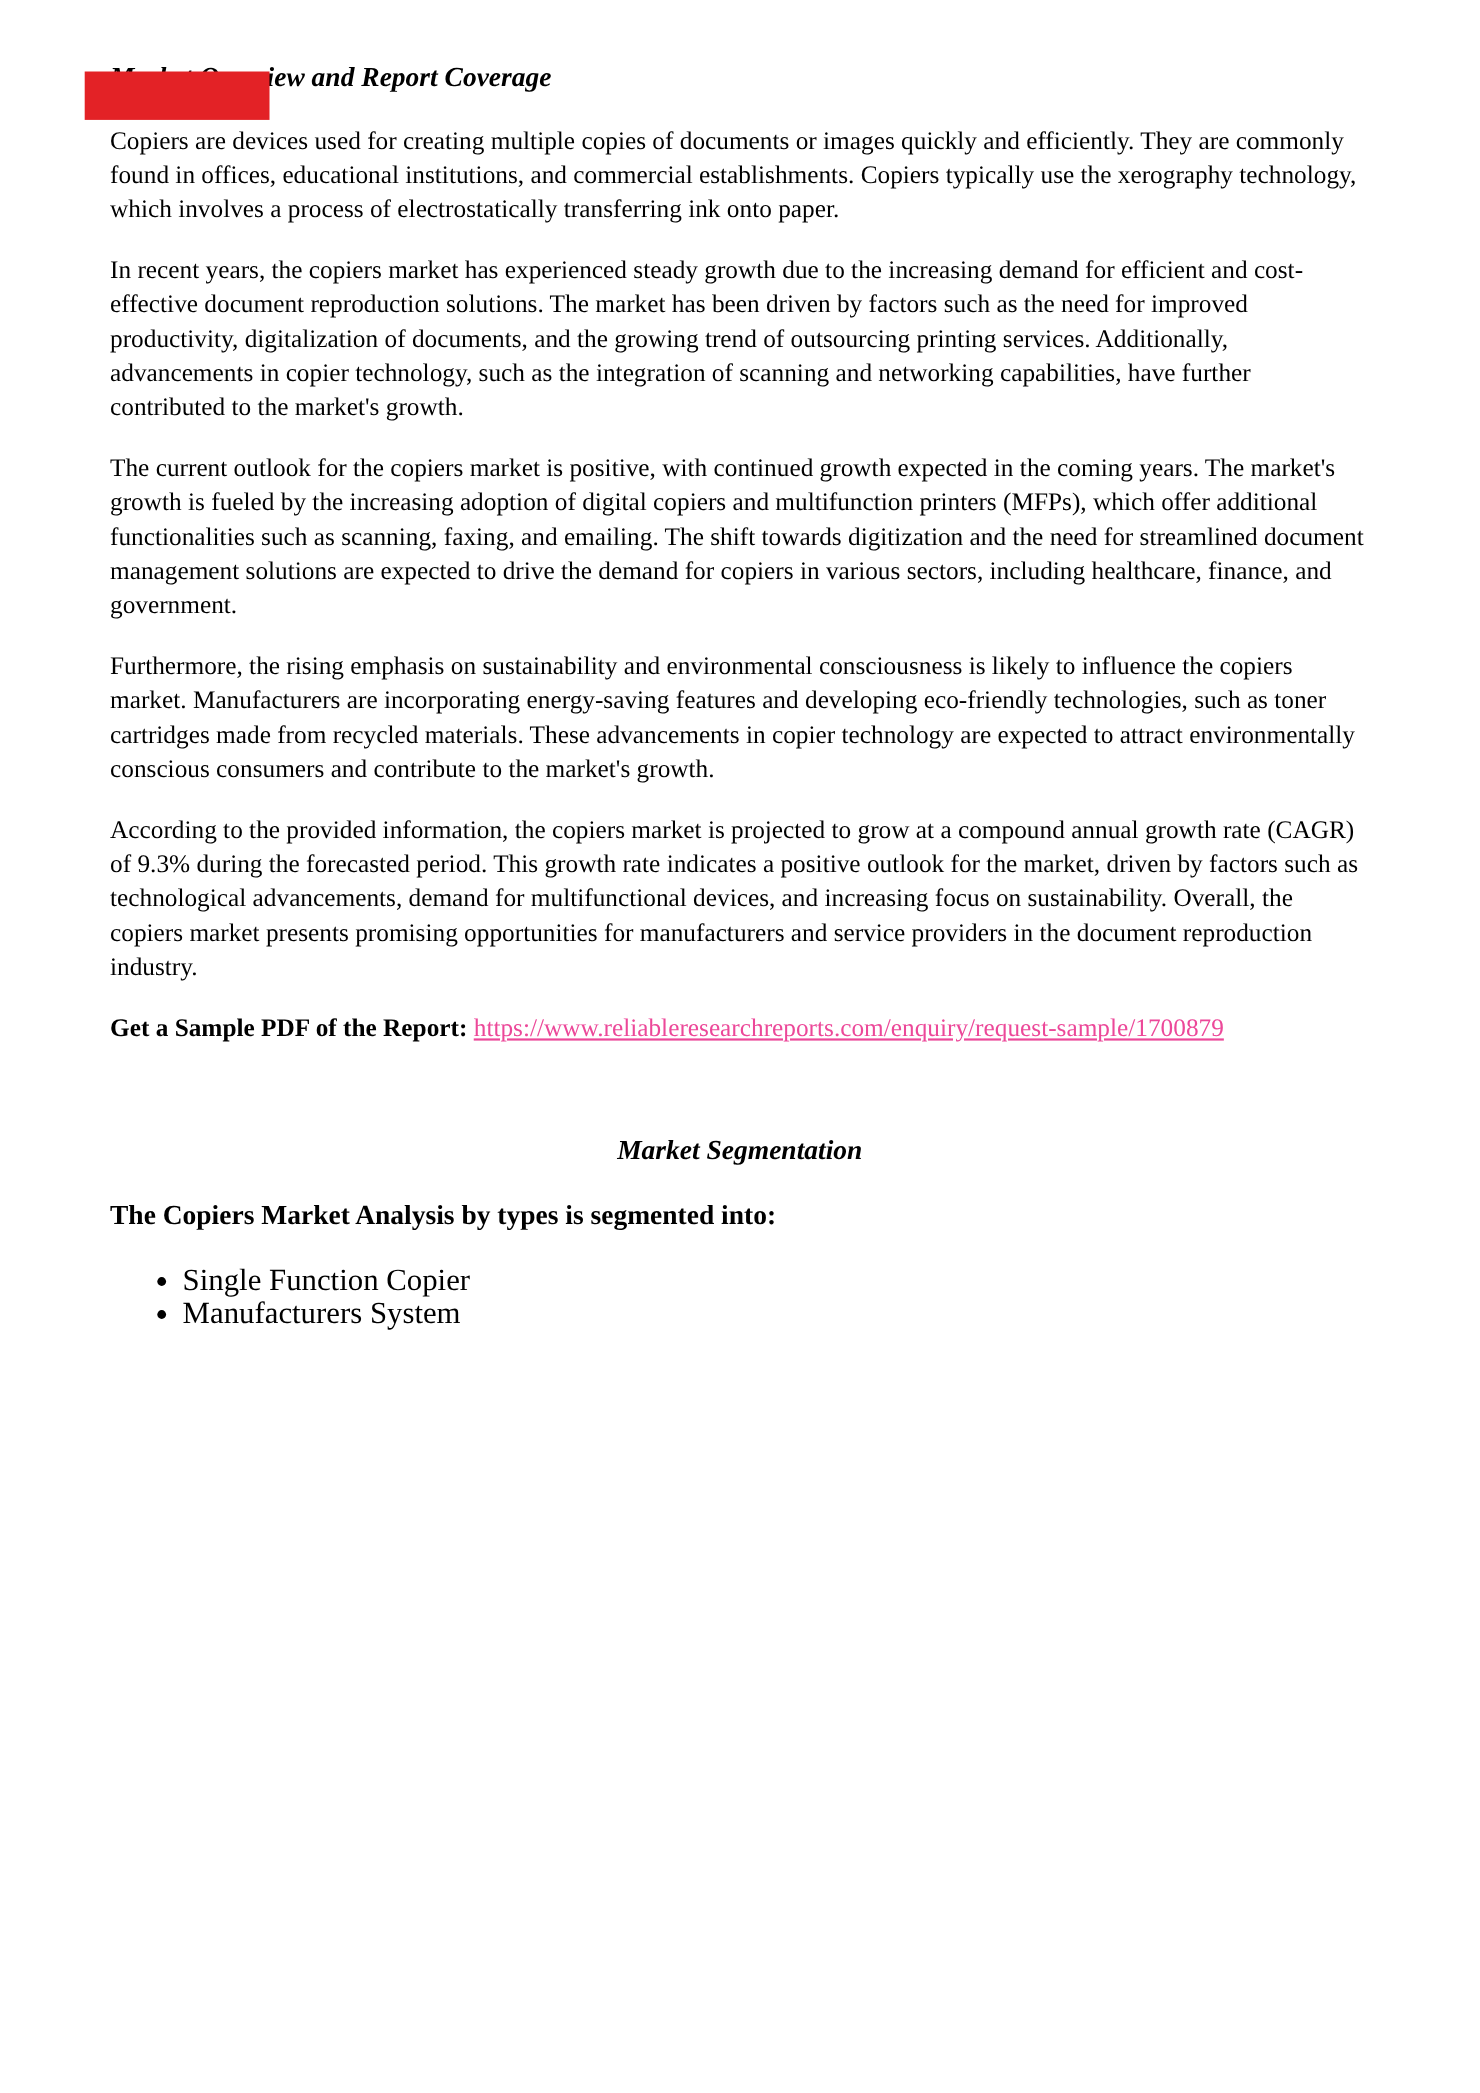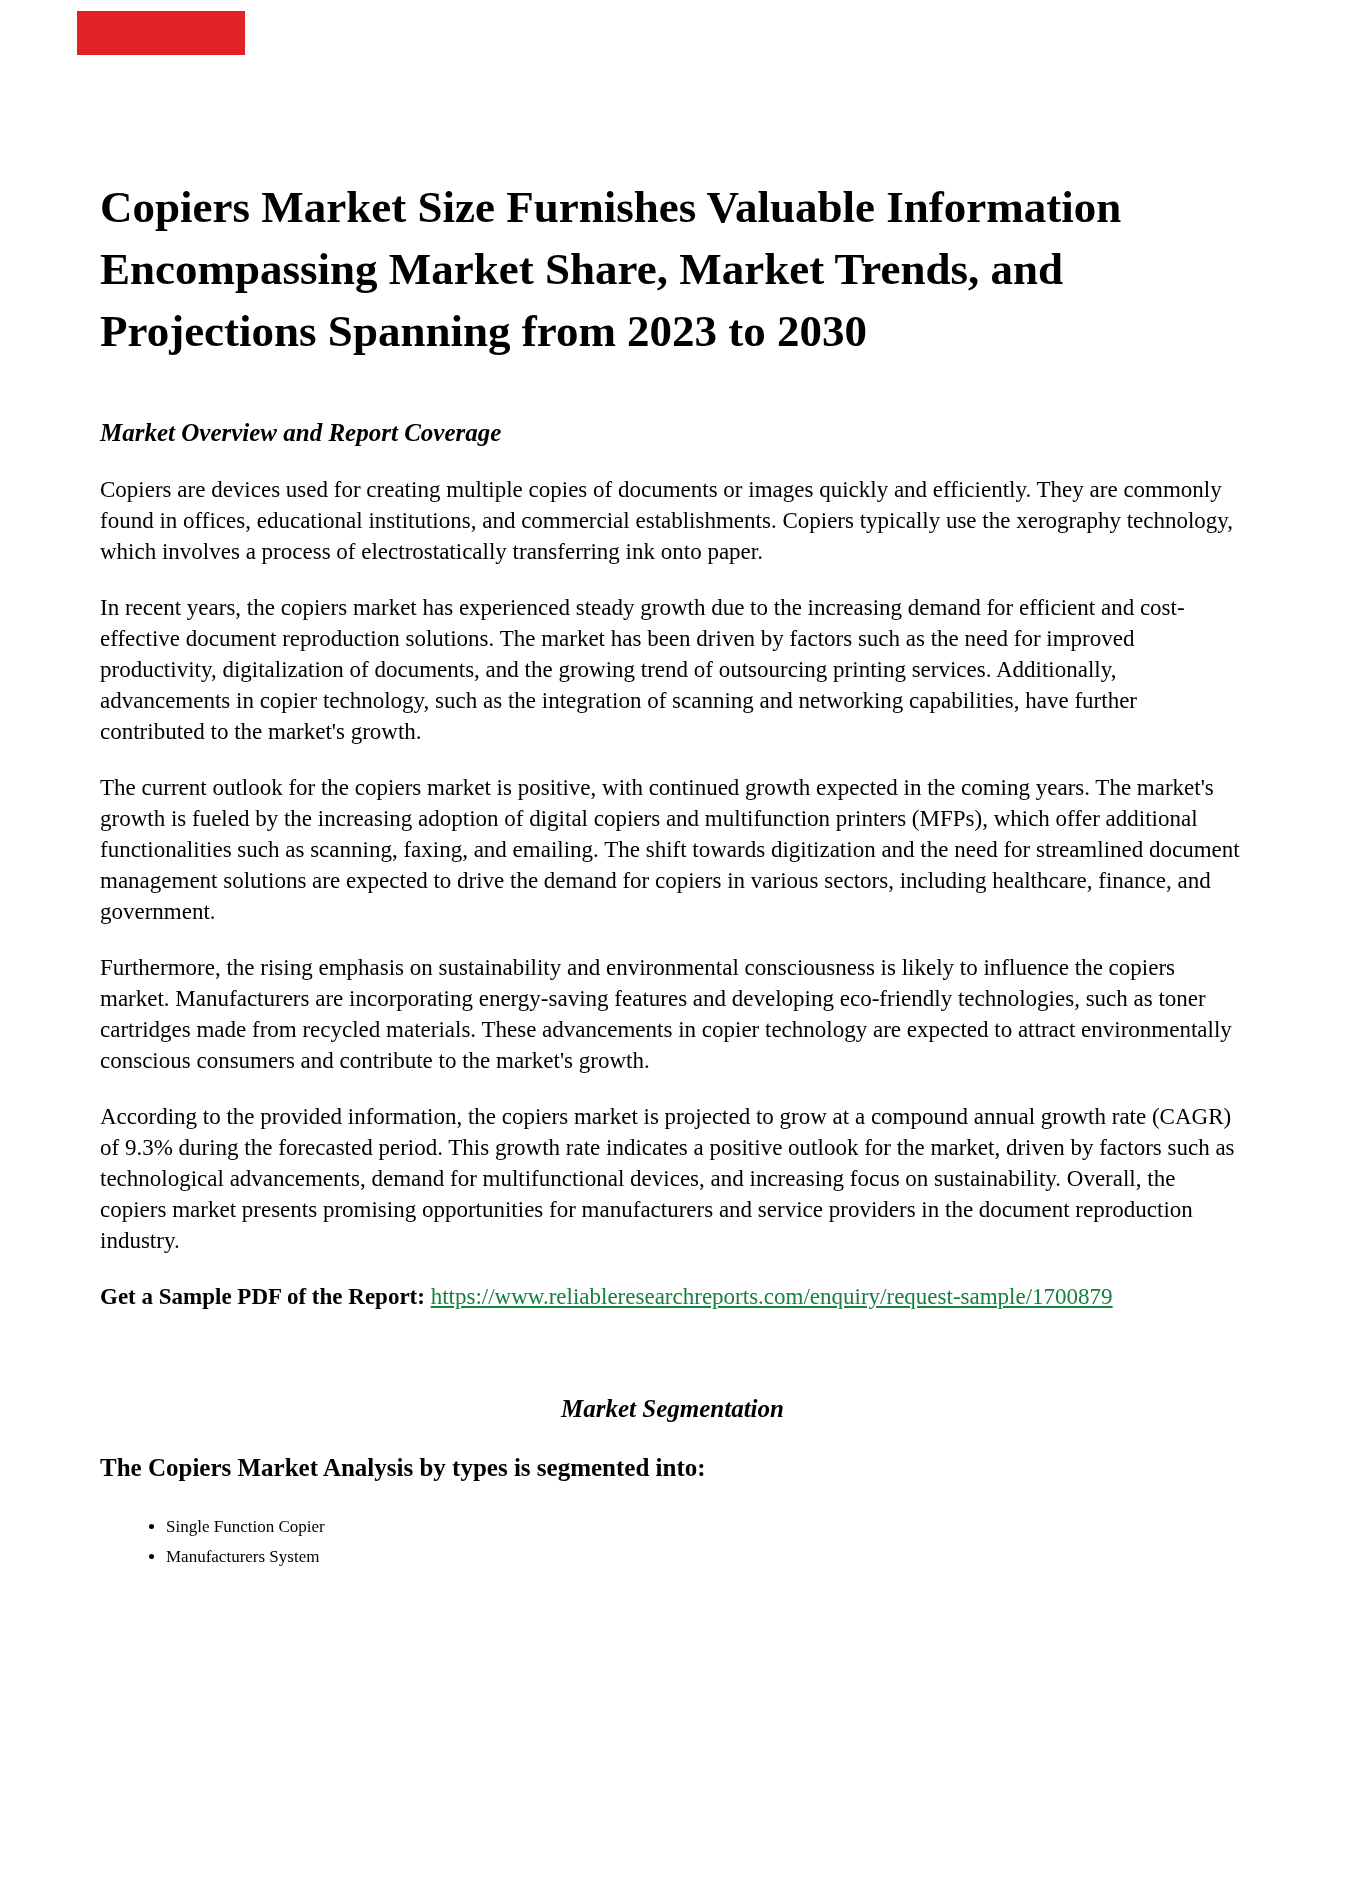--- a/index.html
+++ b/index.html
@@ -64,49 +64,48 @@
     color: #0000ee;
     text-decoration: underline;
     word-wrap: break-word;
   }
   ul.types-list {
     margin: 28px 0 0 0;
     padding: 0 0 0 66px;
     list-style-type: disc;
   }
   ul.types-list li {
-    font-size: 17px;
+    font-size: 28px;
     line-height: 30px;
   }
 </style>
 </head>
 <body>
 
 <div class="page">
 
   <div class="brand-logo" style="background: rgb(227, 34, 38);"></div>
 
   <main class="content">
 
-    <h1 class="title">Copiers Market Size Furnishes Valuable Information Encompassing Market Share, Market Trends, and Projections Spanning from 2023 to 2030</h1>
 
     <h2 class="section-heading">Market Overview and Report Coverage</h2>
 
     <p class="body-text">Copiers are devices used for creating multiple copies of documents or images quickly and efficiently. They are commonly found in offices, educational institutions, and commercial establishments. Copiers typically use the xerography technology, which involves a process of electrostatically transferring ink onto paper.</p>
 
     <p class="body-text">In recent years, the copiers market has experienced steady growth due to the increasing demand for efficient and cost-effective document reproduction solutions. The market has been driven by factors such as the need for improved productivity, digitalization of documents, and the growing trend of outsourcing printing services. Additionally, advancements in copier technology, such as the integration of scanning and networking capabilities, have further contributed to the market's growth.</p>
 
     <p class="body-text">The current outlook for the copiers market is positive, with continued growth expected in the coming years. The market's growth is fueled by the increasing adoption of digital copiers and multifunction printers (MFPs), which offer additional functionalities such as scanning, faxing, and emailing. The shift towards digitization and the need for streamlined document management solutions are expected to drive the demand for copiers in various sectors, including healthcare, finance, and government.</p>
 
     <p class="body-text">Furthermore, the rising emphasis on sustainability and environmental consciousness is likely to influence the copiers market. Manufacturers are incorporating energy-saving features and developing eco-friendly technologies, such as toner cartridges made from recycled materials. These advancements in copier technology are expected to attract environmentally conscious consumers and contribute to the market's growth.</p>
 
     <p class="body-text">According to the provided information, the copiers market is projected to grow at a compound annual growth rate (CAGR) of 9.3% during the forecasted period. This growth rate indicates a positive outlook for the market, driven by factors such as technological advancements, demand for multifunctional devices, and increasing focus on sustainability. Overall, the copiers market presents promising opportunities for manufacturers and service providers in the document reproduction industry.</p>
 
     <p class="body-text">
-      <strong>Get a Sample PDF of the Report: </strong><a class="report-link" href="#" style="color: #15803d;">https://www.reliableresearchreports.com/enquiry/request-sample/1700879</a>
+      <strong>Get a Sample PDF of the Report: </strong><a class="report-link" href="#" style="color: #ec4899;">https://www.reliableresearchreports.com/enquiry/request-sample/1700879</a>
     </p>
 
     <h2 class="section-heading segmentation">Market Segmentation</h2>
 
     <h3 class="sub-heading">The Copiers Market Analysis by types is segmented into:</h3>
 
     <ul class="types-list">
       <li>Single Function Copier</li>
       <li>Manufacturers System</li>
     </ul>

